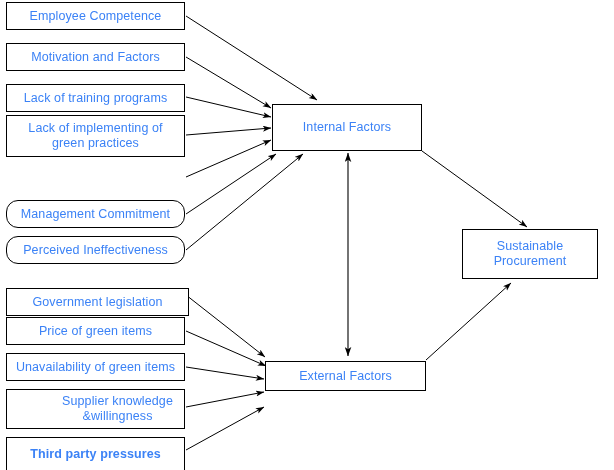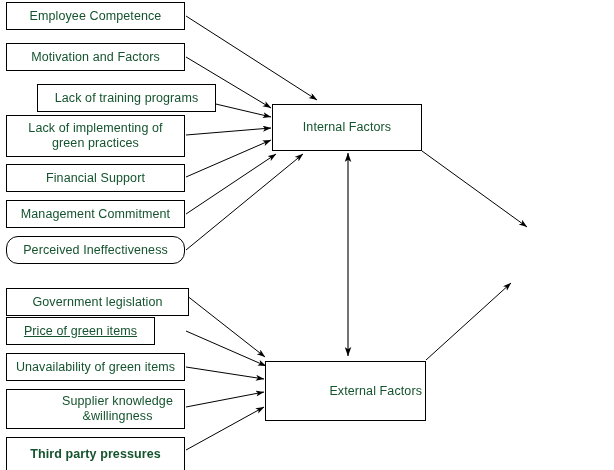--- a/index.html
+++ b/index.html
@@ -29,21 +29,21 @@
   }
   .node {
     position: absolute;
     box-sizing: border-box;
     border: 1px solid #000000;
     background: #ffffff;
     display: flex;
     align-items: center;
     justify-content: center;
     text-align: center;
-    color: #14532d;
+    color: #3b82f6;
     font-size: 12.5px;
     line-height: 1.18;
     letter-spacing: 0.1px;
     z-index: 2;
   }
   .node.factor {
     font-size: 12.5px;
   }
   .node .label {
     display: block;
@@ -89,55 +89,56 @@
     <line x1="422" y1="151" x2="527" y2="227" stroke="#000000" stroke-width="1" fill="none" marker-end="url(#ah)"></line>
     <line x1="426" y1="360" x2="511" y2="283" stroke="#000000" stroke-width="1" fill="none" marker-end="url(#ah)"></line>
   </svg>
 
   <div class="node" style="left:6px; top:2px; width:179px; height:28px;">
     <span class="label">Employee Competence</span>
   </div>
   <div class="node" style="left:6px; top:43px; width:179px; height:28px;">
     <span class="label">Motivation and Factors</span>
   </div>
-  <div class="node" style="left:6px; top:84px; width:179px; height:28px;margin-left:31px;">
+  <div class="node" style="left:6px; top:84px; width:179px; height:28px;">
     <span class="label">Lack of training programs</span>
   </div>
   <div class="node" style="left:6px; top:115px; width:179px; height:42px;">
     <span class="label">Lack of implementing of
 green practices</span>
   </div>
-  <div class="node" style="left:6px; top:164px; width:179px; height:28px;">
-    <span class="label">Financial Support</span>
-  </div>
-  <div class="node" style="left:6px; top:200px; width:179px; height:28px;">
+  <div class="node" style="left:6px; top:200px; width:179px; height:28px;border-radius:12px;">
     <span class="label">Management Commitment</span>
   </div>
   <div class="node" style="left:6px; top:236px; width:179px; height:28px;border-radius:12px;">
     <span class="label">Perceived Ineffectiveness</span>
   </div>
 
   <div class="node" style="left:6px; top:288px; width:183px; height:28px;">
     <span class="label">Government legislation</span>
   </div>
-  <div class="node" style="left:6px; top:317px; width:149px; height:28px;text-decoration:underline;">
+  <div class="node" style="left:6px; top:317px; width:179px; height:28px;">
     <span class="label">Price of green items</span>
   </div>
   <div class="node" style="left:6px; top:353px; width:179px; height:28px;">
     <span class="label">Unavailability of green items</span>
   </div>
   <div class="node" style="left:6px; top:389px; width:179px; height:40px;padding-left:44px;">
     <span class="label">Supplier knowledge
 &amp;willingness</span>
   </div>
   <div class="node" style="left:6px; top:437px; width:179px; height:34px;font-weight:bold;">
     <span class="label">Third party pressures</span>
   </div>
 
   <div class="node factor" style="left:272px; top:104px; width:150px; height:47px;">
     <span class="label">Internal Factors</span>
   </div>
-  <div class="node factor" style="left:265px; top:361px; width:161px; height:60px;justify-content:flex-end;">
+  <div class="node factor" style="left:265px; top:361px; width:161px; height:30px;">
     <span class="label">External Factors</span>
   </div>
 
+  <div class="node factor" style="left:462px; top:229px; width:136px; height:50px;">
+    <span class="label">Sustainable
+Procurement</span>
+  </div>
 
 </div>
 
 </body></html>

